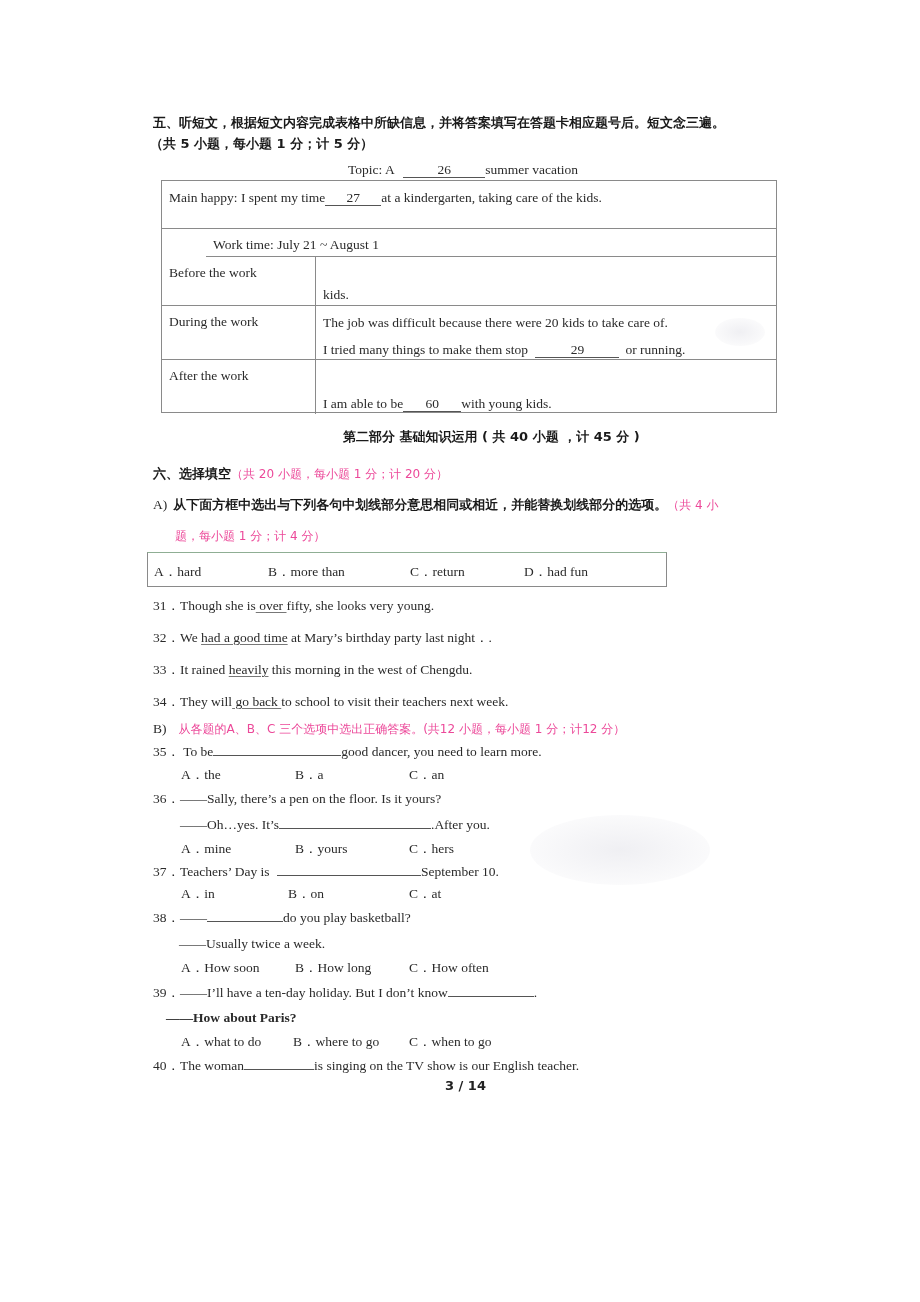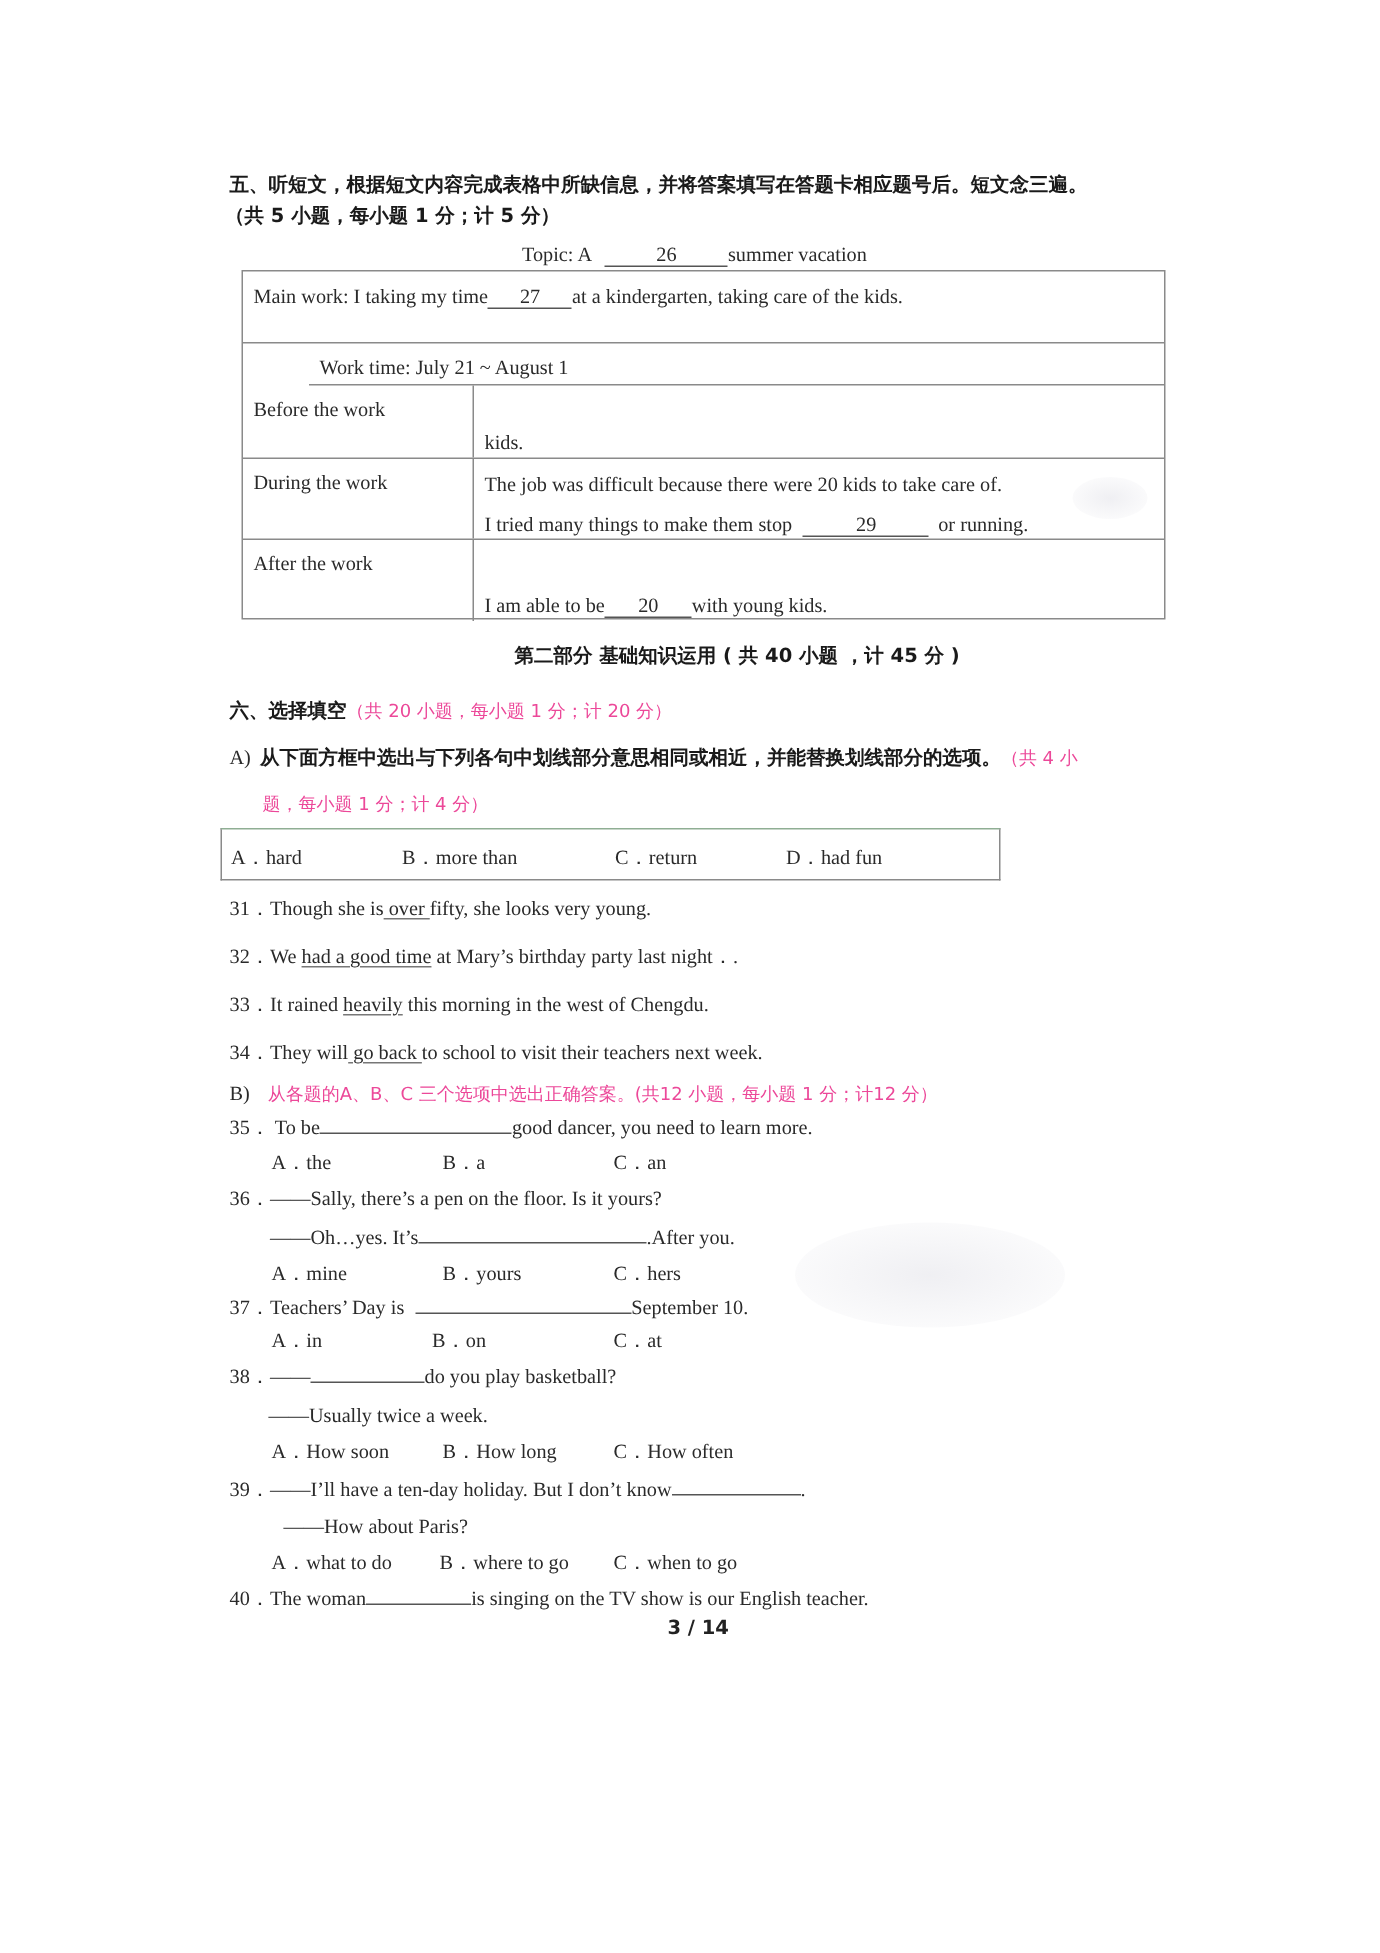--- a/index.html
+++ b/index.html
@@ -40,21 +40,21 @@
 <div class="abs cjk-bold" style="left:150px;top:135px;">（共 5 小题，每小题 1 分；计 5 分）</div>
 
 <div class="abs" style="left:348px;top:162px;">
   <span>Topic: A</span>
   <span class="blank" style="width:82px;margin-left:6px;">26</span><span>summer vacation</span>
 </div>
 
 <div class="tbl">
   <div class="row" style="top:0;height:48px;">
     <div class="abs" style="left:7px;top:9px;">
-      <span>Main work: I taking my time</span><span class="blank" style="width:56px;">27</span><span>at a kindergarten, taking care of the kids.</span>
+      <span>Main happy: I spent my time</span><span class="blank" style="width:56px;">27</span><span>at a kindergarten, taking care of the kids.</span>
     </div>
   </div>
   <div class="row" style="top:48px;height:28px;margin-left:44px;">
     <div class="abs" style="left:7px;top:8px;">Work time: July 21 ~ August 1</div>
   </div>
   <div class="row" style="top:76px;height:49px;">
     <div class="divider"></div>
     <div class="cell-l">Before the work</div>
     <div class="cell-r abs" style="top:30px;">kids.</div>
   </div>
@@ -64,21 +64,21 @@
     <div class="cell-r abs" style="top:9px;">The job was difficult because there were 20 kids to take care of.</div>
     <div class="cell-r abs" style="top:36px;">
       <span>I tried many things to make them stop</span>
       <span class="blank" style="width:84px;margin-left:4px;margin-right:6px;">29</span><span>or running.</span>
     </div>
   </div>
   <div class="row last" style="top:179px;height:54px;">
     <div class="divider"></div>
     <div class="cell-l">After the work</div>
     <div class="cell-r abs" style="top:36px;">
-      <span>I am able to be</span><span class="blank" style="width:58px;">20</span><span>with young kids.</span>
+      <span>I am able to be</span><span class="blank" style="width:58px;">60</span><span>with young kids.</span>
     </div>
   </div>
 </div>
 
 <div class="abs cjk-bold" style="left:343px;top:428px;">第二部分  基础知识运用 ( 共 40 小题  ，计 45 分 )</div>
 
 <div class="abs" style="left:153px;top:465px;">
   <span class="cjk-bold">六、选择填空</span><span class="cjk">（共 20 小题，每小题 1 分；计 20 分）</span>
 </div>
 
@@ -139,21 +139,21 @@
   <span>38．</span><span>——</span><span class="blank" style="width:76px;"></span><span>do you play basketball?</span>
 </div>
 <div class="abs" style="left:179px;top:936px;">——Usually twice a week.</div>
 <div class="abs" style="left:181px;top:959px;">A．How soon</div>
 <div class="abs" style="left:295px;top:959px;">B．How long</div>
 <div class="abs" style="left:409px;top:959px;">C．How often</div>
 
 <div class="abs" style="left:153px;top:984px;">
   <span>39．</span><span>——I’ll have a ten-day holiday. But I don’t know</span><span class="blank" style="width:86px;"></span><span>.</span>
 </div>
-<div class="abs" style="left:189px;top:1010px;">——How about Paris?</div>
+<div class="abs" style="left:166px;top:1010px;font-weight:bold;">——How about Paris?</div>
 <div class="abs" style="left:181px;top:1033px;">A．what to do</div>
 <div class="abs" style="left:293px;top:1033px;">B．where to go</div>
 <div class="abs" style="left:409px;top:1033px;">C．when to go</div>
 
 <div class="abs" style="left:153px;top:1057px;">
   <span>40．</span><span>The woman</span><span class="blank" style="width:70px;"></span><span>is singing on the TV show is our English teacher.</span>
 </div>
 
 <div class="abs pagenum" style="left:445px;top:1078px;">3 / 14</div>
 

